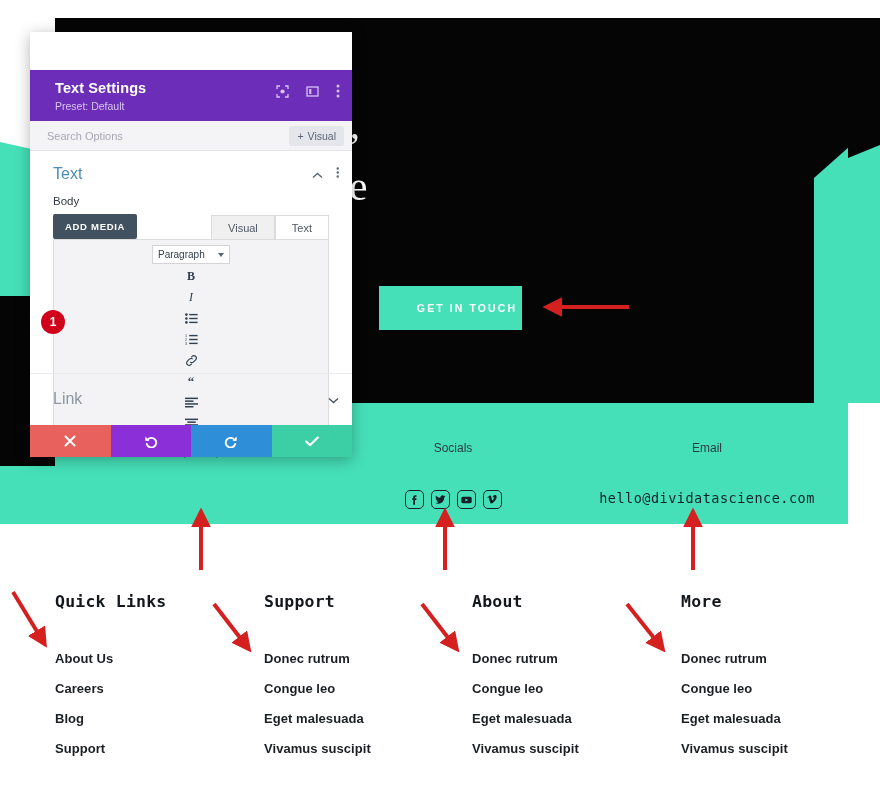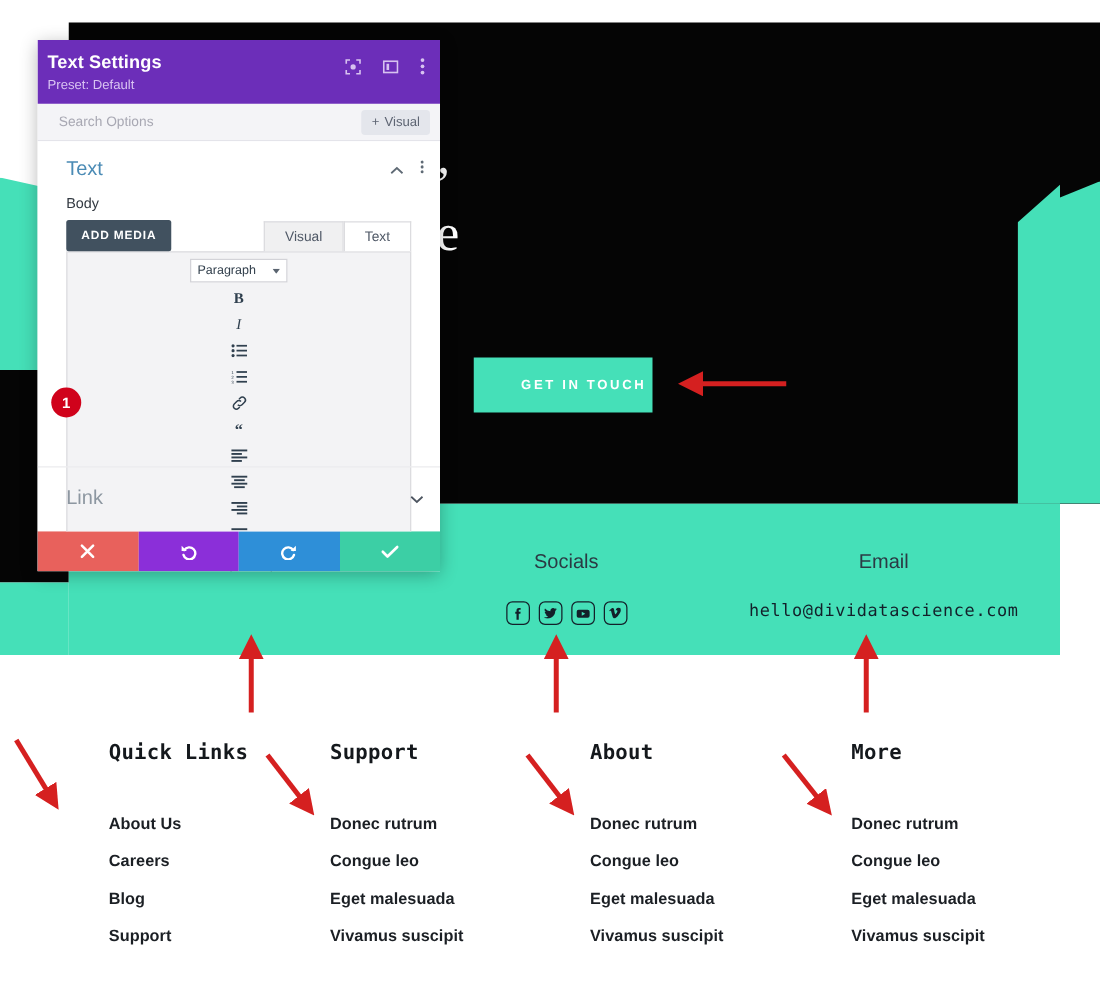--- a/index.html
+++ b/index.html
@@ -74,22 +74,22 @@
   }
 
   
   .contact-band {
     position: absolute; left: 55px; top: 403px;
     width: 793px; height: 121px;
     background: #45E0B8;
   }
   .contact-col { position: absolute; text-align: center; }
   .contact-label {
-    color: #2b3a44; font-size: 16px; font-weight: 400;
-    margin-bottom: 22px;
+    color: #2b3a44; font-size: 12px; font-weight: 400;
+    margin-bottom: 35px;
   }
   .contact-value {
     color: #13202a;
     font-family: "DejaVu Sans Mono", monospace;
     font-size: 13.5px; letter-spacing: 0.5px;
   }
   .social-row { display: flex; gap: 7px; justify-content: center; }
   .social-chip {
     width: 19px; height: 19px; border: 1.6px solid #13202a;
     border-radius: 5px;
@@ -122,21 +122,21 @@
 
   
   .modal {
     position: absolute; left: 30px; top: 32px;
     width: 322px; height: 425px;
     background: #ffffff;
     box-shadow: 0 3px 14px rgba(0,0,0,.30);
     display: flex; flex-direction: column;
     overflow: hidden;
   }
-  .m-head { background: #6C2EB9; padding: 10px 14px 9px 8px; position: relative; }
+  .m-head { background: #6C2EB9; padding: 10px 14px 9px 25px; position: relative; margin-top: 38px; }
   .m-title { color: #fff; font-size: 14.5px; font-weight: 700; letter-spacing: .1px; }
   .m-preset { color: #d9c4f2; font-size: 10.5px; font-weight: 400; margin-top: 4px; }
   .m-head-icons {
     position: absolute; right: 12px; top: 14px;
     display: flex; align-items: center; gap: 17px;
   }
   .hi { color: #d7c2f0; display: flex; align-items: center; }
   .m-tabs { background: #7B36C9; display: flex; height: 28px; }
   .m-tab {
     color: #efe4fb; font-size: 11.5px; font-weight: 700;
@@ -284,21 +284,21 @@
     </div>
 
     <div class="contact-col" style="left:517px; top:38px; width:270px;">
       <div class="contact-label">Email</div>
       <div class="contact-value">hello@dividatascience.com</div>
     </div>
   </div>
 
   <div class="footer-cols">
 
-    <div class="fcol" style="left:55px;margin-left:32px;">
+    <div class="fcol" style="left:55px;">
       <div class="fcol-title">Quick Links</div>
       <div class="fcol-link">About Us</div>
       <div class="fcol-link">Careers</div>
       <div class="fcol-link">Blog</div>
       <div class="fcol-link">Support</div>
     </div>
 
     <div class="fcol" style="left:264px;">
       <div class="fcol-title">Support</div>
       <div class="fcol-link">Donec rutrum</div>

